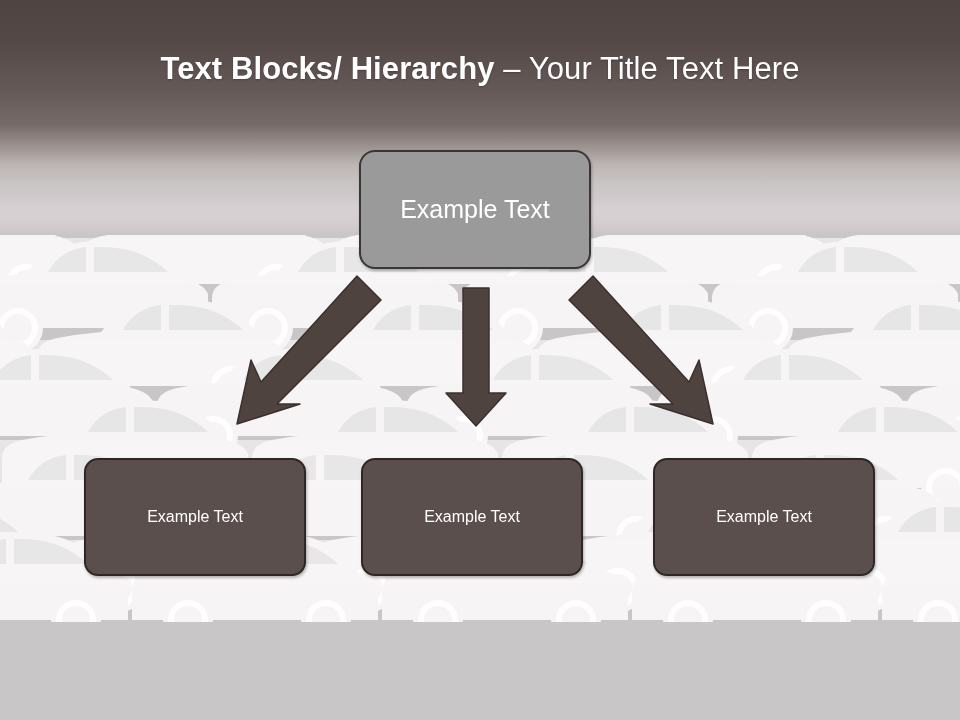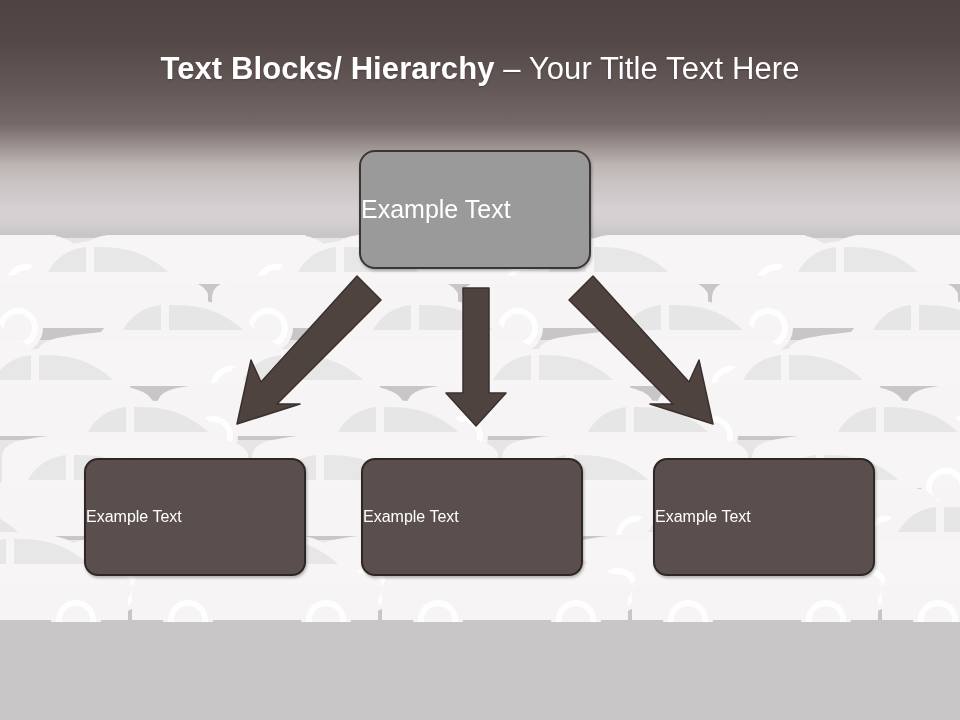--- a/index.html
+++ b/index.html
@@ -47,21 +47,21 @@
     white-space:nowrap;
     line-height:1.25;
     text-shadow:0 1px 2px rgba(0,0,0,0.25);
   }
   #title .bold { font-weight:bold; }
   #title .light { font-weight:normal; }
 
   
   .node {
     position:absolute;
-    display:flex; align-items:center; justify-content:flex-start;
+    display:flex; align-items:center; justify-content:center;
     border-radius:14px;
     color:#ffffff;
     text-align:center;
     box-shadow:1px 2px 3px rgba(0,0,0,0.28);
   }
   #node-top {
     left:359px; top:150px; width:232px; height:119px;
     background:#9a9a9a;
     border:2.5px solid #3b3534;
     font-size:25px;

